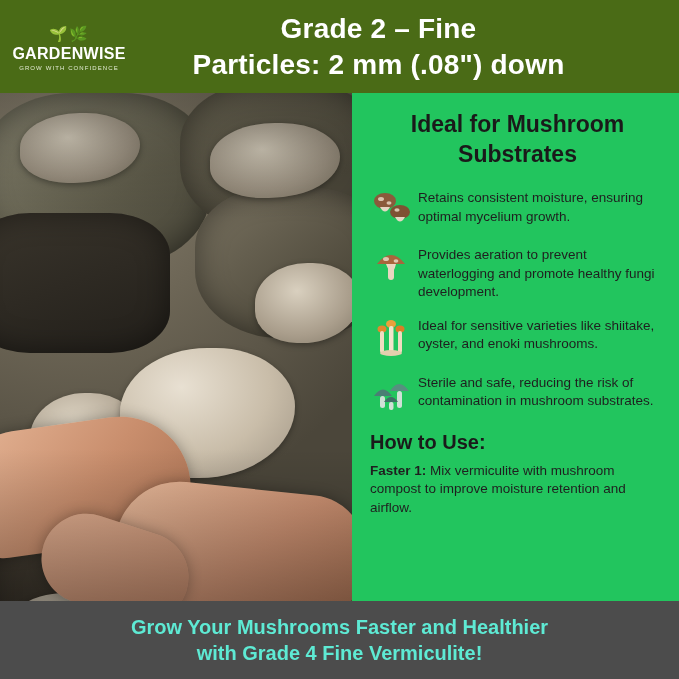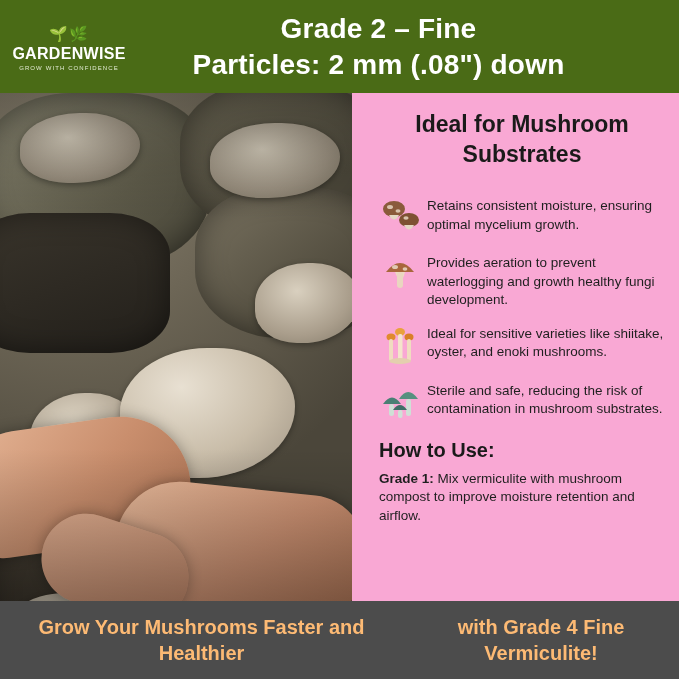--- a/index.html
+++ b/index.html
@@ -69,22 +69,21 @@
     font-size: 28px;
     font-weight: bold;
     line-height: 36px;
     letter-spacing: 0.2px;
   }
 
   
   .body {
     flex: 1 1 auto;
     display: flex;
-    background: #f9a8d4;
-    gap: 9px;
+    background: #22c55e;
   }
 
   
   .photo {
     width: 352px;
     flex: 0 0 352px;
     position: relative;
     overflow: hidden;
     background: #6b5b4a;
   }
@@ -154,21 +153,21 @@
     flex-direction: column;
   }
   .info-title {
     text-align: center;
     font-size: 23px;
     font-weight: bold;
     color: #1a1a1a;
     line-height: 30px;
     margin-bottom: 10px;
   }
-  .benefits { margin-top: 16px; }
+  .benefits { margin-top: 8px; }
   .benefit {
     display: flex;
     align-items: flex-start;
     margin-bottom: 13px;
   }
   .bicon {
     flex: 0 0 44px;
     width: 44px;
     height: 44px;
     position: relative;
@@ -195,24 +194,24 @@
     margin-bottom: 12px;
   }
   .option b { font-weight: bold; }
 
   
   .footer {
     background: #4c4c4c;
     height: 78px;
     flex: 0 0 78px;
     display: flex;
-    flex-direction: row;
+    flex-direction: column;
     align-items: center;
     justify-content: center;
-    color: #fdba74;
+    color: #5eead4;
     text-align: center;
   }
   .footer-l1 { font-size: 20px; font-weight: bold; line-height: 26px; }
   .footer-l2 { font-size: 20px; font-weight: bold; line-height: 26px; }
 </style>
 </head>
 <body>
 
 <div class="page">
 
@@ -273,21 +272,21 @@
         <div class="benefit">
           <div class="bicon">
             <svg width="44" height="44" viewBox="0 0 44 44" aria-hidden="true">
               <path d="M7 20 q14 -18 28 0 z" fill="#a8663c"></path>
               <ellipse cx="16" cy="15" rx="3" ry="2" fill="#e0c9b2"></ellipse>
               <ellipse cx="26" cy="17" rx="2.4" ry="1.7" fill="#e0c9b2"></ellipse>
               <path d="M16 20 q6 16 10 0 z" fill="#edd9c4"></path>
               <rect x="18" y="20" width="6" height="16" rx="3" fill="#e9d6c0"></rect>
             </svg>
           </div>
-          <div class="btext">Provides aeration to prevent waterlogging and growth healthy fungi development.</div>
+          <div class="btext">Provides aeration to prevent waterlogging and promote healthy fungi development.</div>
         </div>
 
         <div class="benefit">
           <div class="bicon">
             <svg width="44" height="44" viewBox="0 0 44 44" aria-hidden="true">
               <ellipse cx="12" cy="14" rx="4.5" ry="3.5" fill="#e08a2e"></ellipse>
               <rect x="10" y="16" width="4" height="22" rx="2" fill="#f0dcc0"></rect>
               <ellipse cx="21" cy="9" rx="5" ry="4" fill="#e9a13c"></ellipse>
               <rect x="19" y="11" width="4.5" height="27" rx="2" fill="#f4e4cb"></rect>
               <ellipse cx="30" cy="14" rx="4.5" ry="3.5" fill="#d97f26"></ellipse>
@@ -310,21 +309,21 @@
             </svg>
           </div>
           <div class="btext">Sterile and safe, reducing the risk of contamination in mushroom substrates.</div>
         </div>
 
       </div>
 
       <div class="howto">How to Use:</div>
 
       <div class="option">
-        <b>Grade 1:</b><span> Mix vermiculite with mushroom compost to improve moisture retention and airflow.</span>
+        <b>Faster 1:</b><span> Mix vermiculite with mushroom compost to improve moisture retention and airflow.</span>
       </div>
 
 
     </div>
   </div>
 
   <div class="footer">
     <div class="footer-l1">Grow Your Mushrooms Faster and Healthier</div>
     <div class="footer-l2">with Grade 4 Fine Vermiculite!</div>
   </div>

